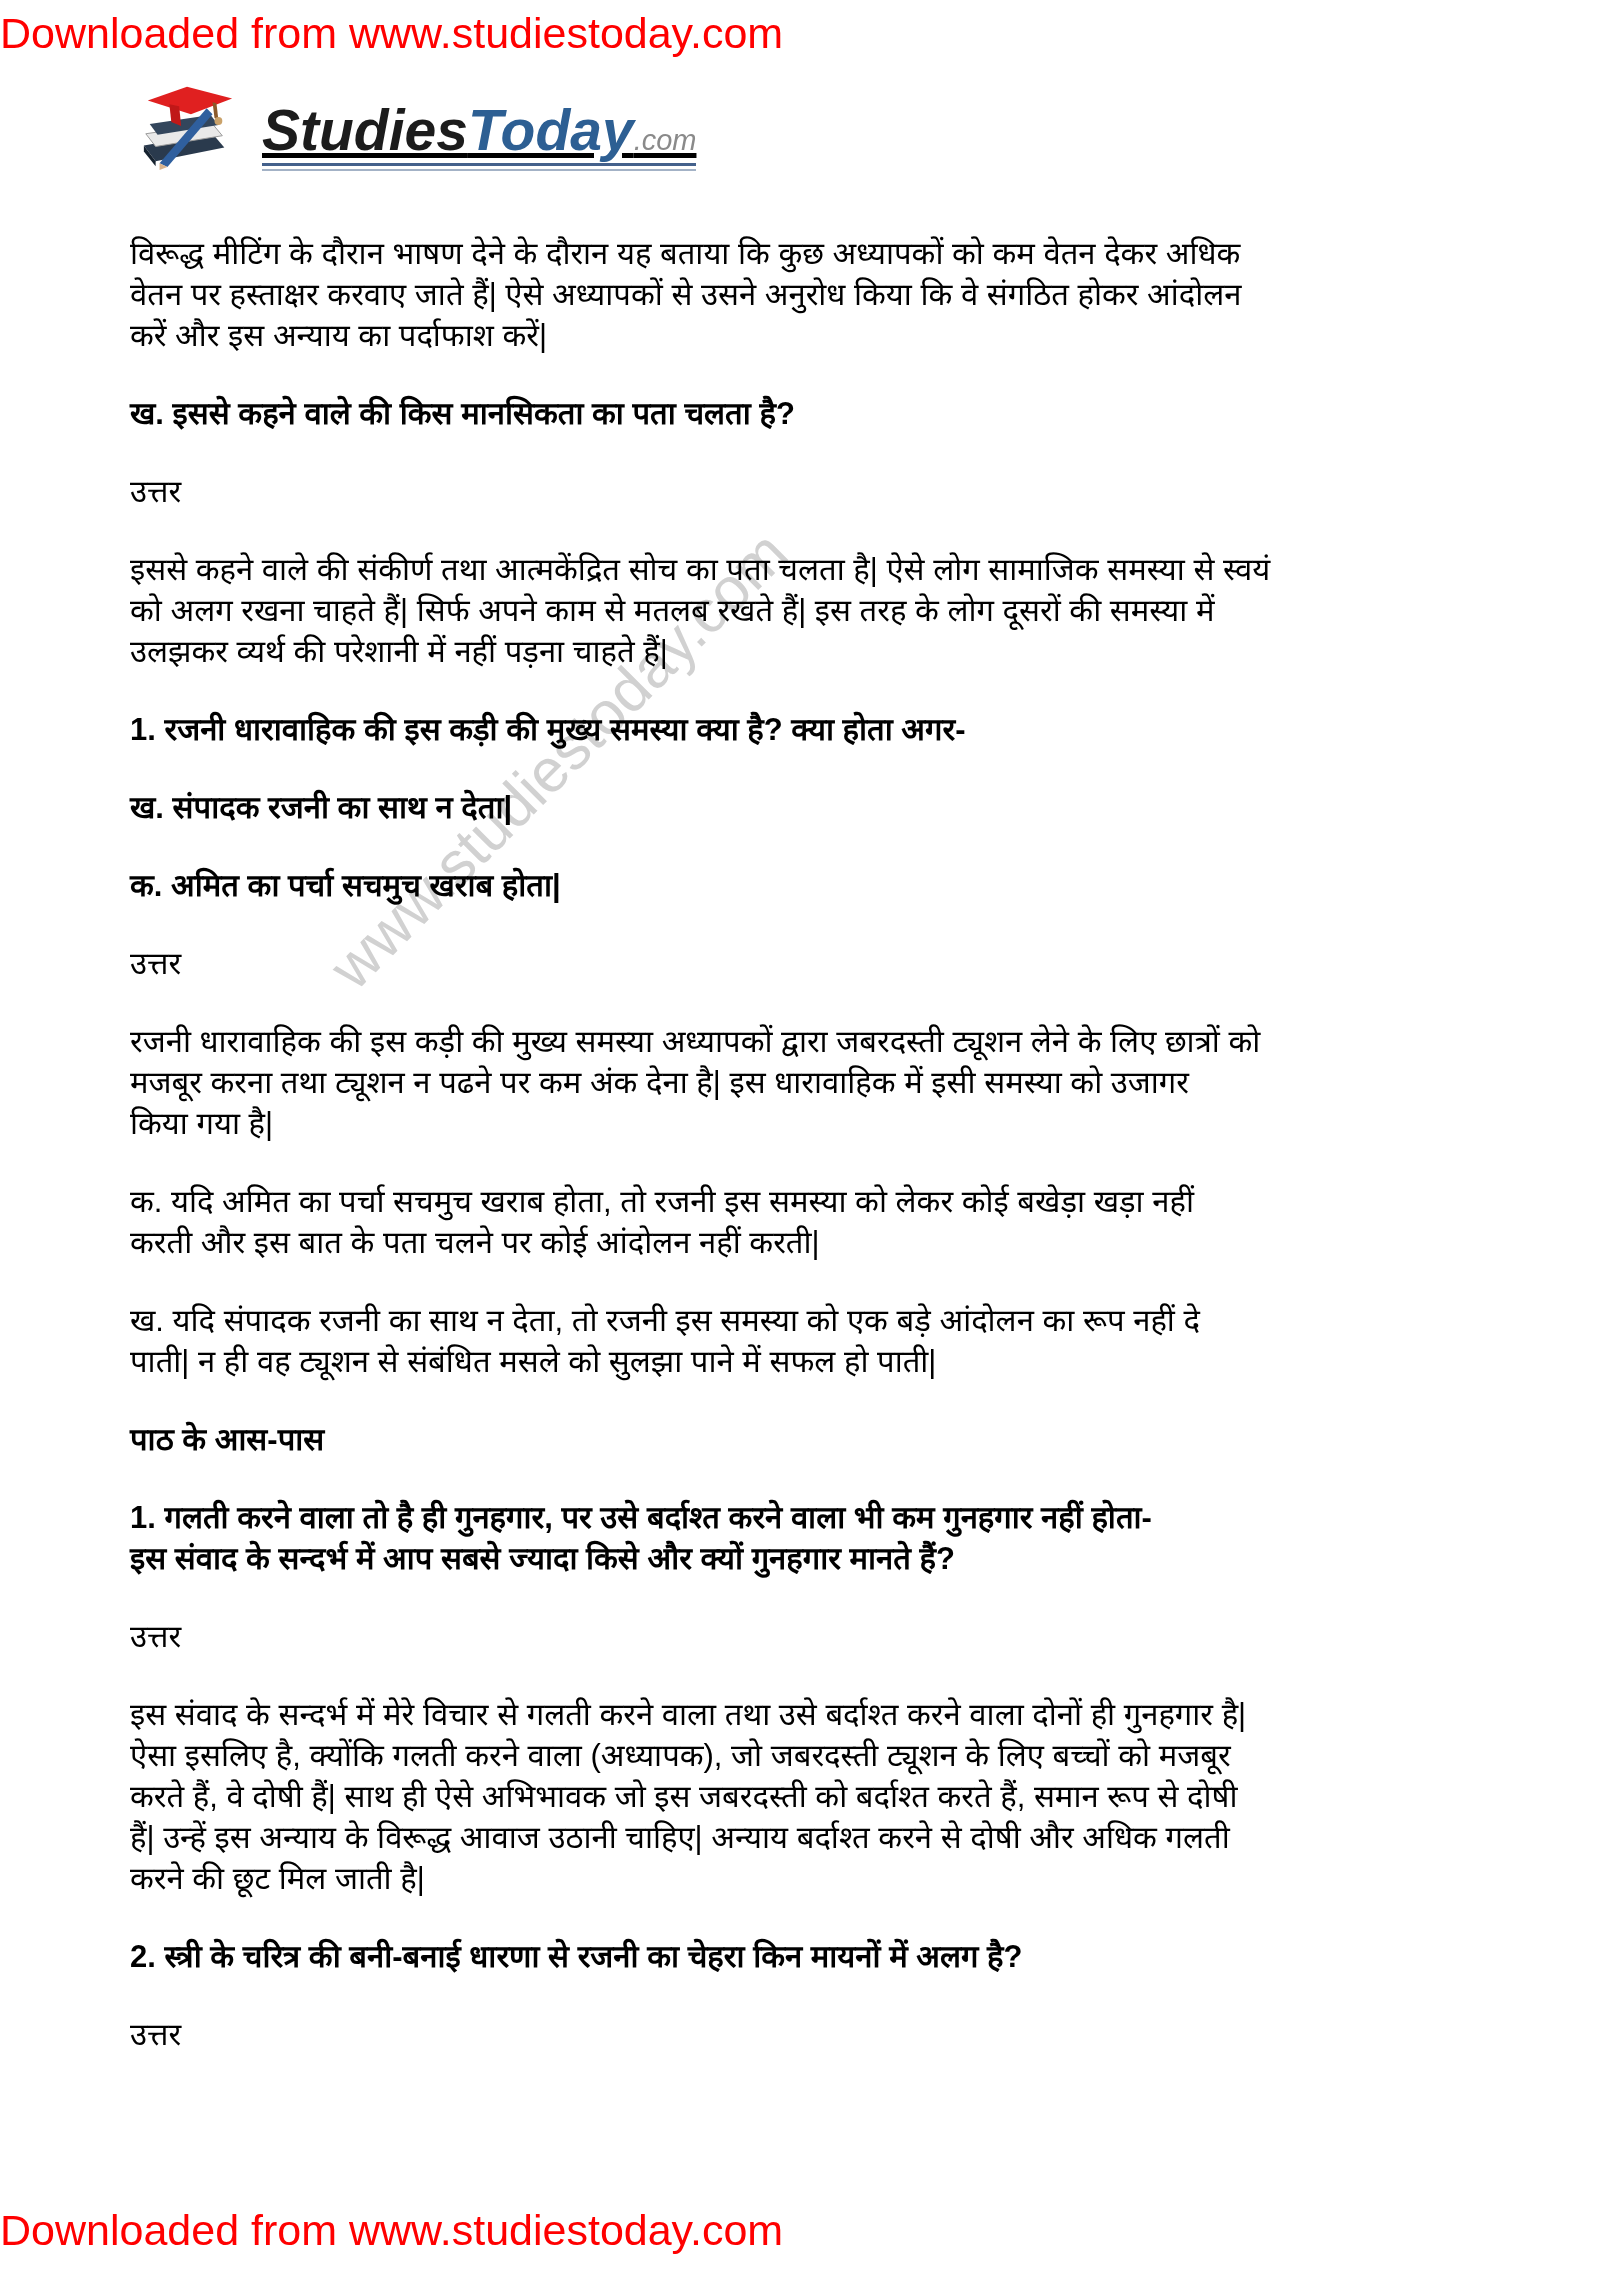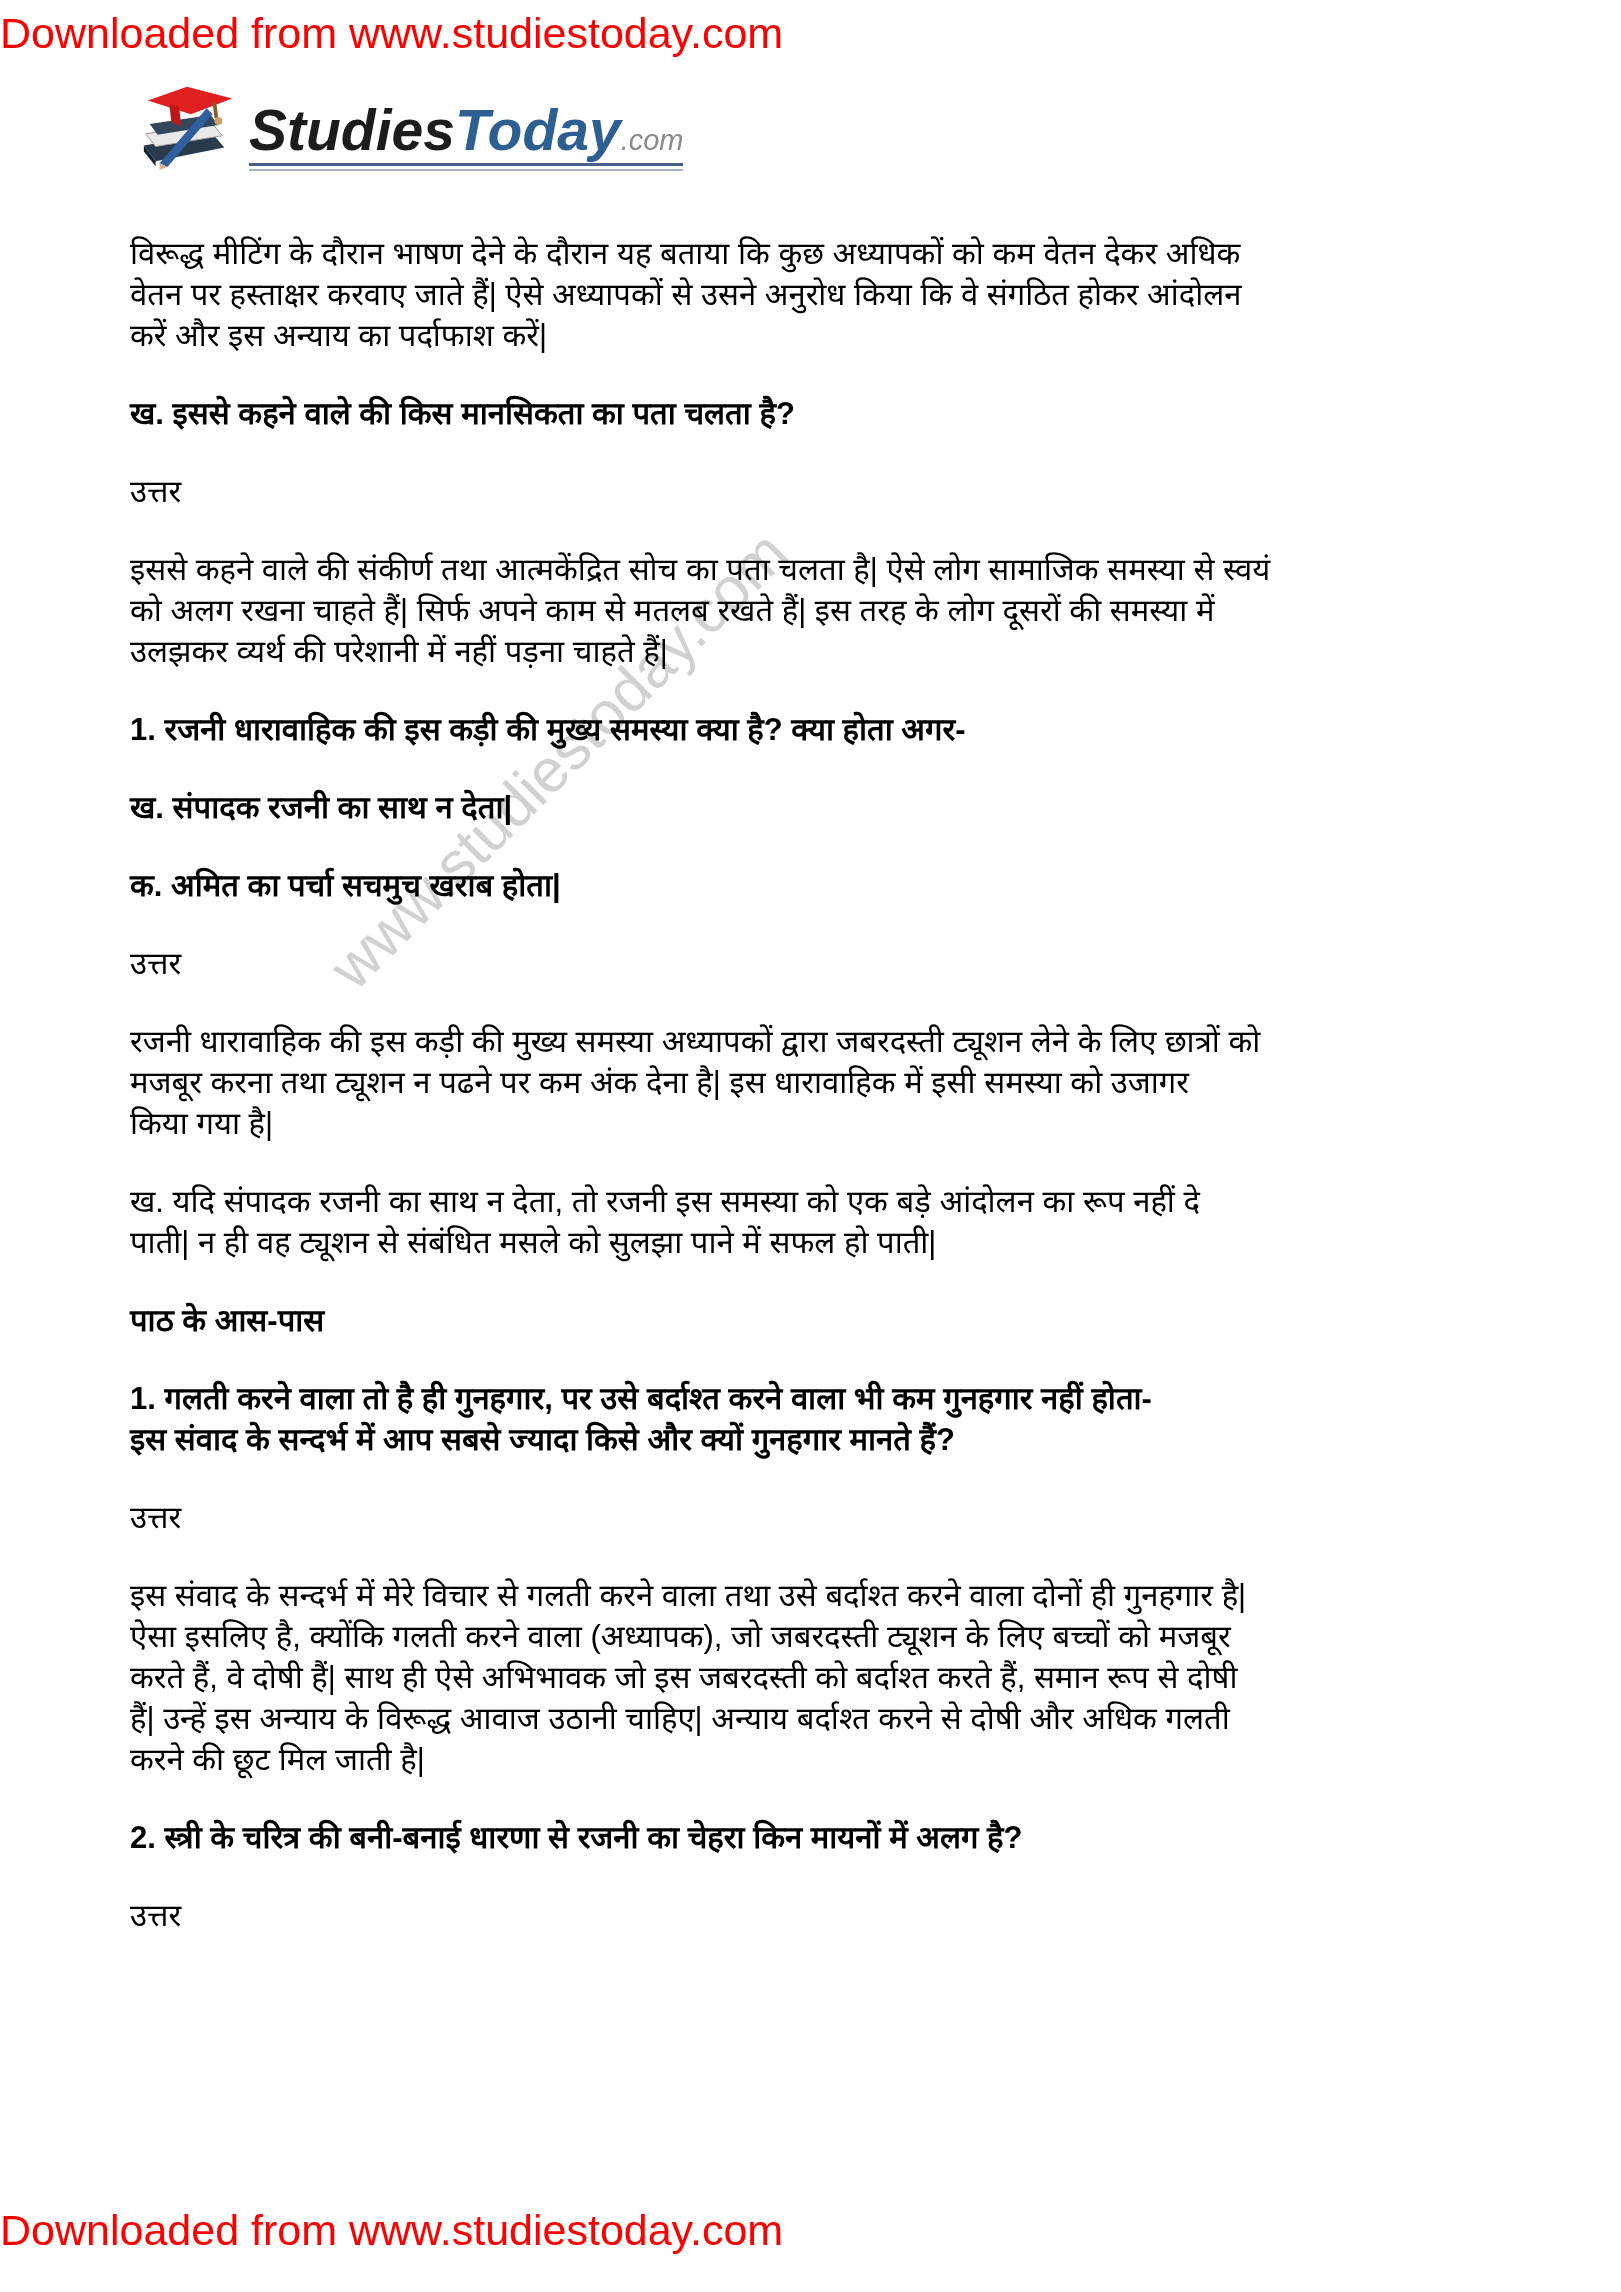--- a/index.html
+++ b/index.html
@@ -23,21 +23,21 @@
   }
   .banner.top { top:9.8px; }
   .banner.bottom { top:2207px; }
 
   
   .logo {
     position:absolute; top:69px; left:130px;
     display:flex; align-items:flex-end;
   }
   .logo-icon { width:116px; height:104px; flex:0 0 auto; }
-  .logo-textwrap { margin-left:3px; padding-bottom:2px; }
+  .logo-textwrap { margin-left:16px; padding-bottom:2px;text-decoration:underline; }
   .logo-text {
     font-style:italic; font-weight:600;
     font-size:57px; line-height:1.0;
     white-space:nowrap;
   }
   .logo-studies { color:#1c1c1c; }
   .logo-today   { color:#2d5f93; }
   .logo-com     { color:#8a8a8a; font-size:29px; font-weight:400; }
   .logo-underline {
     margin-top:3.9px; height:7.8px; width:100%;
@@ -111,20 +111,22 @@
     <div class="block">इससे कहने वाले की संकीर्ण तथा आत्मकेंद्रित सोच का पता चलता है| ऐसे लोग सामाजिक समस्या से स्वयं
 को अलग रखना चाहते हैं| सिर्फ अपने काम से मतलब रखते हैं| इस तरह के लोग दूसरों की समस्या में
 उलझकर व्यर्थ की परेशानी में नहीं पड़ना चाहते हैं|</div>
     <div class="block bold">1. रजनी धारावाहिक की इस कड़ी की मुख्य समस्या क्या है? क्या होता अगर-</div>
     <div class="block bold">ख. संपादक रजनी का साथ न देता|</div>
     <div class="block bold">क. अमित का पर्चा सचमुच खराब होता|</div>
     <div class="block">उत्तर</div>
     <div class="block">रजनी धारावाहिक की इस कड़ी की मुख्य समस्या अध्यापकों द्वारा जबरदस्ती ट्यूशन लेने के लिए छात्रों को
 मजबूर करना तथा ट्यूशन न पढने पर कम अंक देना है| इस धारावाहिक में इसी समस्या को उजागर
 किया गया है|</div>
+    <div class="block">क. यदि अमित का पर्चा सचमुच खराब होता, तो रजनी इस समस्या को लेकर कोई बखेड़ा खड़ा नहीं
+करती और इस बात के पता चलने पर कोई आंदोलन नहीं करती|</div>
     <div class="block">ख. यदि संपादक रजनी का साथ न देता, तो रजनी इस समस्या को एक बड़े आंदोलन का रूप नहीं दे
 पाती| न ही वह ट्यूशन से संबंधित मसले को सुलझा पाने में सफल हो पाती|</div>
     <div class="block bold">पाठ के आस-पास</div>
     <div class="block bold">1. गलती करने वाला तो है ही गुनहगार, पर उसे बर्दाश्त करने वाला भी कम गुनहगार नहीं होता-
 इस संवाद के सन्दर्भ में आप सबसे ज्यादा किसे और क्यों गुनहगार मानते हैं?</div>
     <div class="block">उत्तर</div>
     <div class="block">इस संवाद के सन्दर्भ में मेरे विचार से गलती करने वाला तथा उसे बर्दाश्त करने वाला दोनों ही गुनहगार है|
 ऐसा इसलिए है, क्योंकि गलती करने वाला (अध्यापक), जो जबरदस्ती ट्यूशन के लिए बच्चों को मजबूर
 करते हैं, वे दोषी हैं| साथ ही ऐसे अभिभावक जो इस जबरदस्ती को बर्दाश्त करते हैं, समान रूप से दोषी
 हैं| उन्हें इस अन्याय के विरूद्ध आवाज उठानी चाहिए| अन्याय बर्दाश्त करने से दोषी और अधिक गलती

